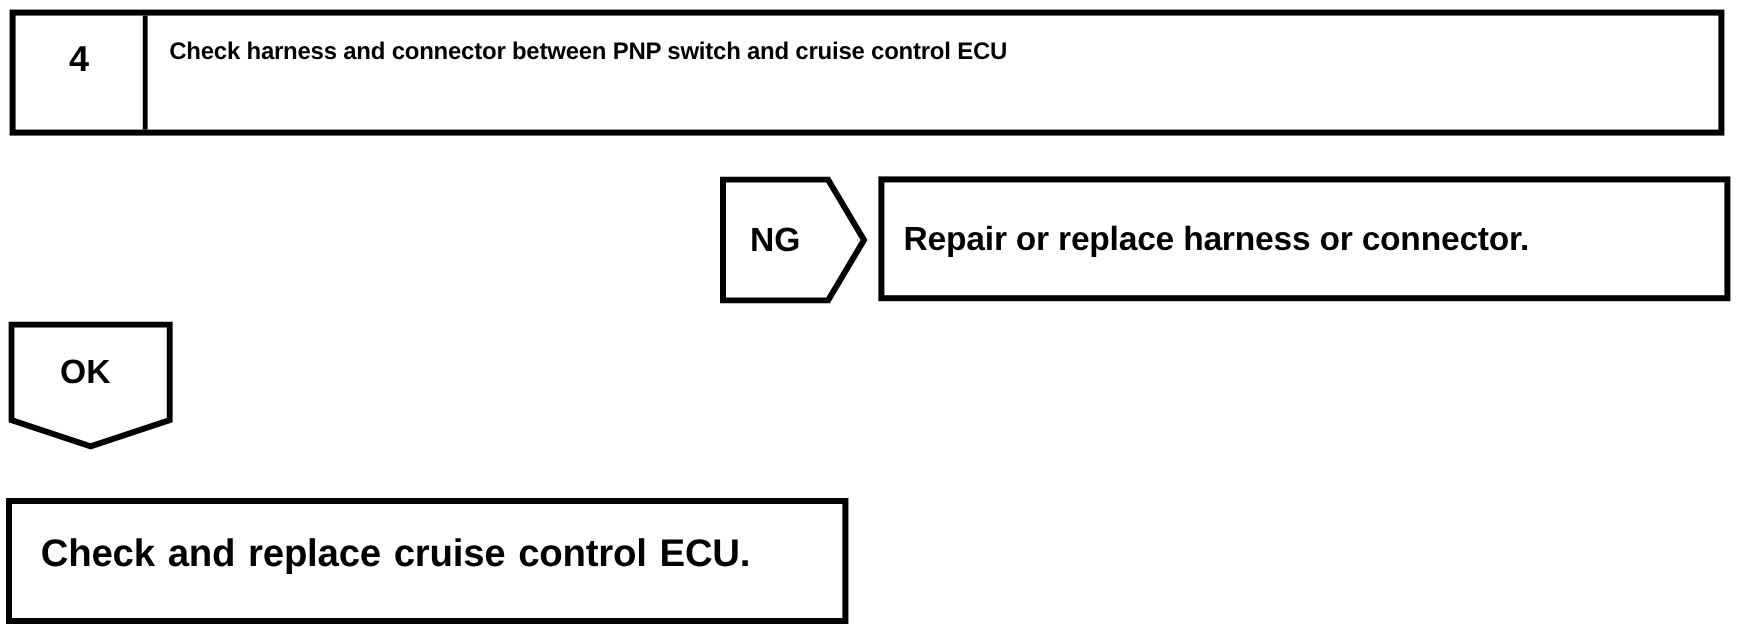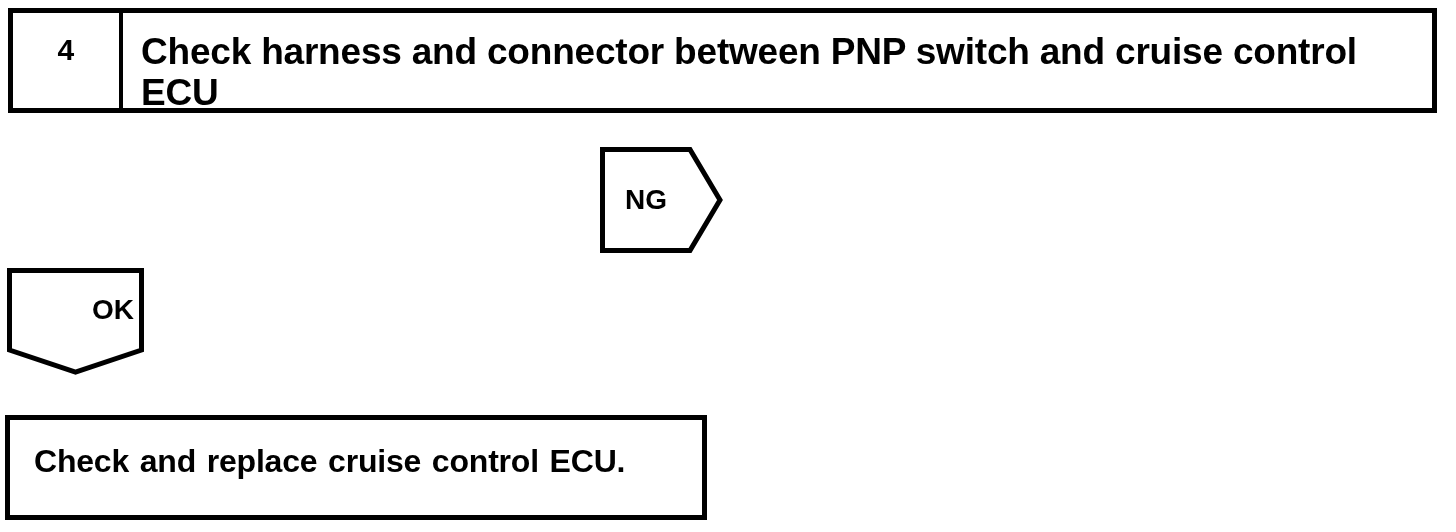--- a/index.html
+++ b/index.html
@@ -35,21 +35,21 @@
     border-right: 4px solid #000;
     box-sizing: border-box;
     text-align: center;
     padding-top: 20px;
     font-size: 30px;
     letter-spacing: 0.5px;
   }
   .step-instruction-cell {
     flex: 1;
     padding: 19px 10px 0 18px;
-    font-size: 37px;
+    font-size: 20px;
     letter-spacing: -0.2px;
     line-height: 1.1;
   }
 
   
   .ng-connector {
     position: absolute;
     left: 600px;
     top: 147px;
     width: 124px;
@@ -97,21 +97,20 @@
   .ok-label {
     position: absolute;
     left: 0;
     top: 0;
     width: 128px;
     height: 84px;
     display: flex;
     align-items: center;
     justify-content: center;
     font-size: 28px;
-    margin-left: 42px;
   }
 
   
   .ok-action-box {
     position: absolute;
     left: 5px;
     top: 415px;
     width: 702px;
     height: 105px;
     border: 5px solid #000;
@@ -133,20 +132,23 @@
     <div class="step-instruction-cell">Check harness and connector between PNP switch and cruise control ECU</div>
   </div>
 
   <div class="ng-connector">
     <svg width="124" height="106" viewBox="0 0 124 106">
       <polygon points="2.5,2.5 90,2.5 120,53 90,103.5 2.5,103.5" fill="#ffffff" stroke="#000000" stroke-width="5"></polygon>
     </svg>
     <span class="ng-label">NG</span>
   </div>
 
+  <div class="ng-action-box">
+    <span>Repair or replace harness or connector.</span>
+  </div>
 
   <div class="ok-connector">
     <svg width="137" height="107" viewBox="0 0 137 107">
       <polygon points="2.5,2.5 134.5,2.5 134.5,82 68.5,104 2.5,82" fill="#ffffff" stroke="#000000" stroke-width="5"></polygon>
     </svg>
     <span class="ok-label">OK</span>
   </div>
 
   <div class="ok-action-box">
     <span>Check and replace cruise control ECU.</span>

